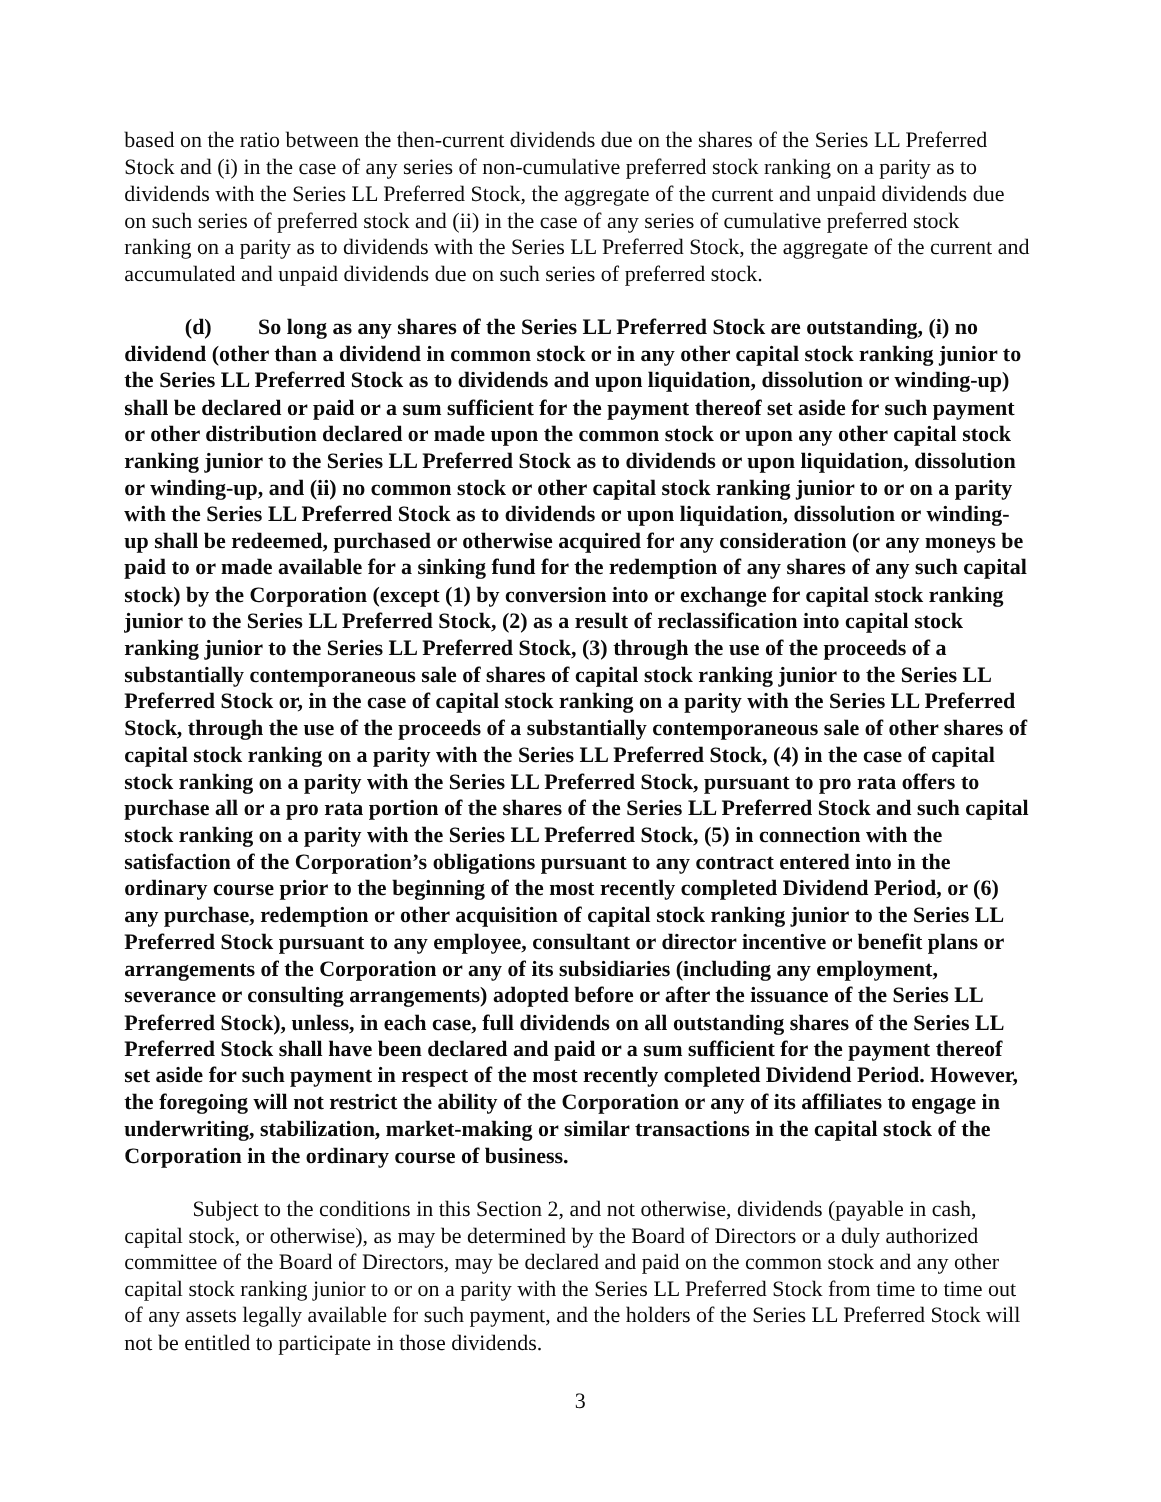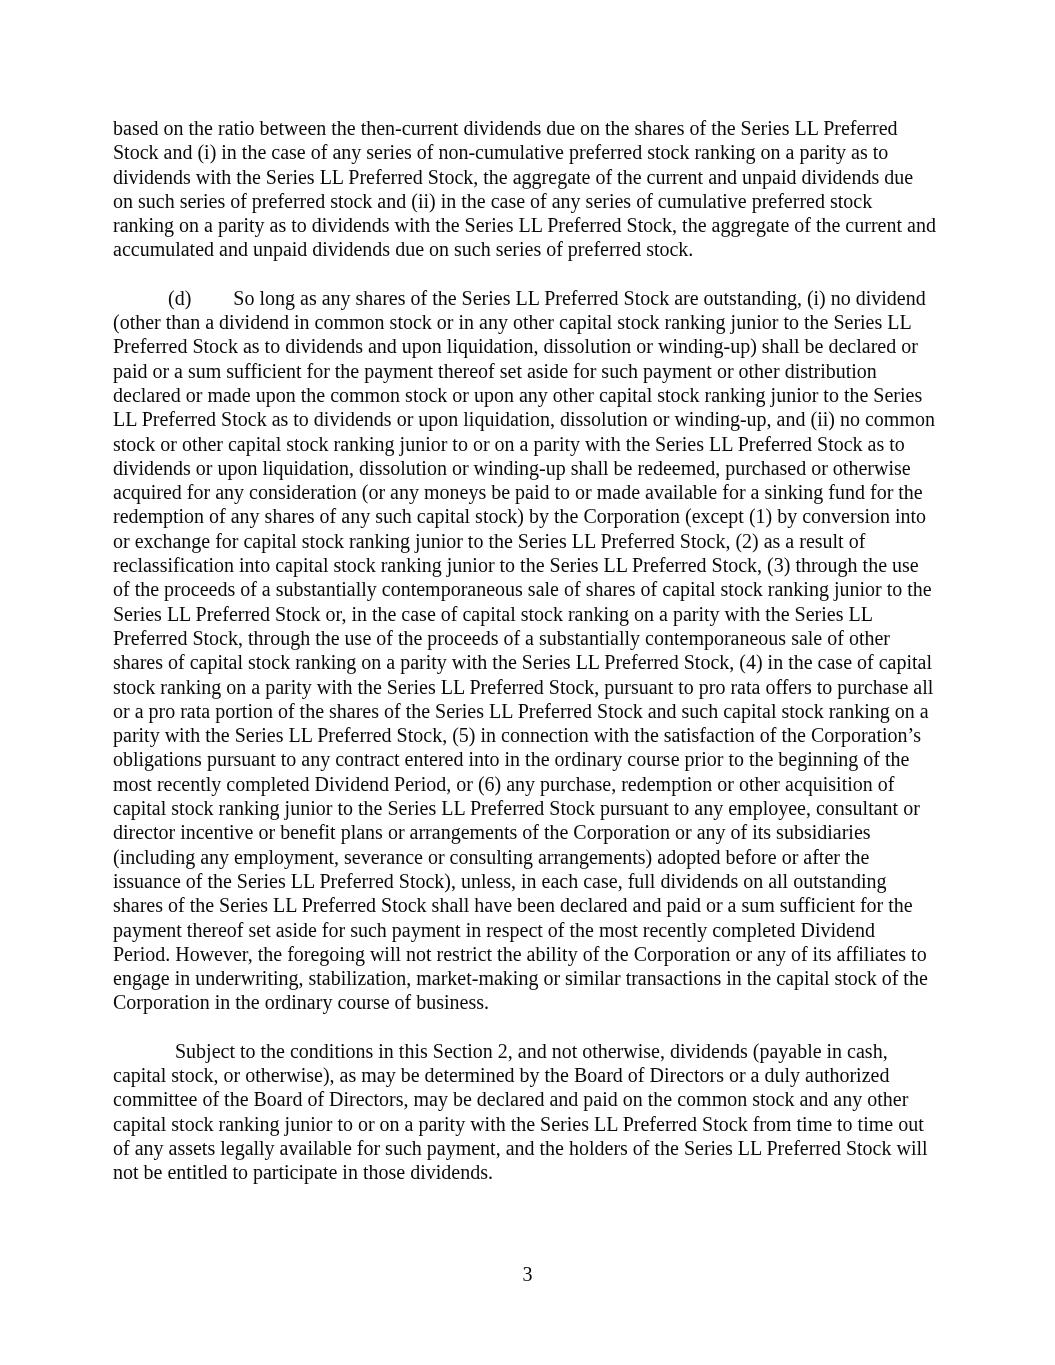--- a/index.html
+++ b/index.html
@@ -24,20 +24,21 @@
     font-size: 20px;
     line-height: 24.3px;
     text-align: left;
   }
   .para {
     margin: 0 0 24px 0;
     padding: 0;
   }
   .para-clause {
     text-indent: 55px;
+    font-weight: bold;
   }
   .tab {
     display: inline-block;
     width: 42px;
   }
   .para-first-indent {
     text-indent: 62px;
   }
   .page-number {
     position: absolute;

